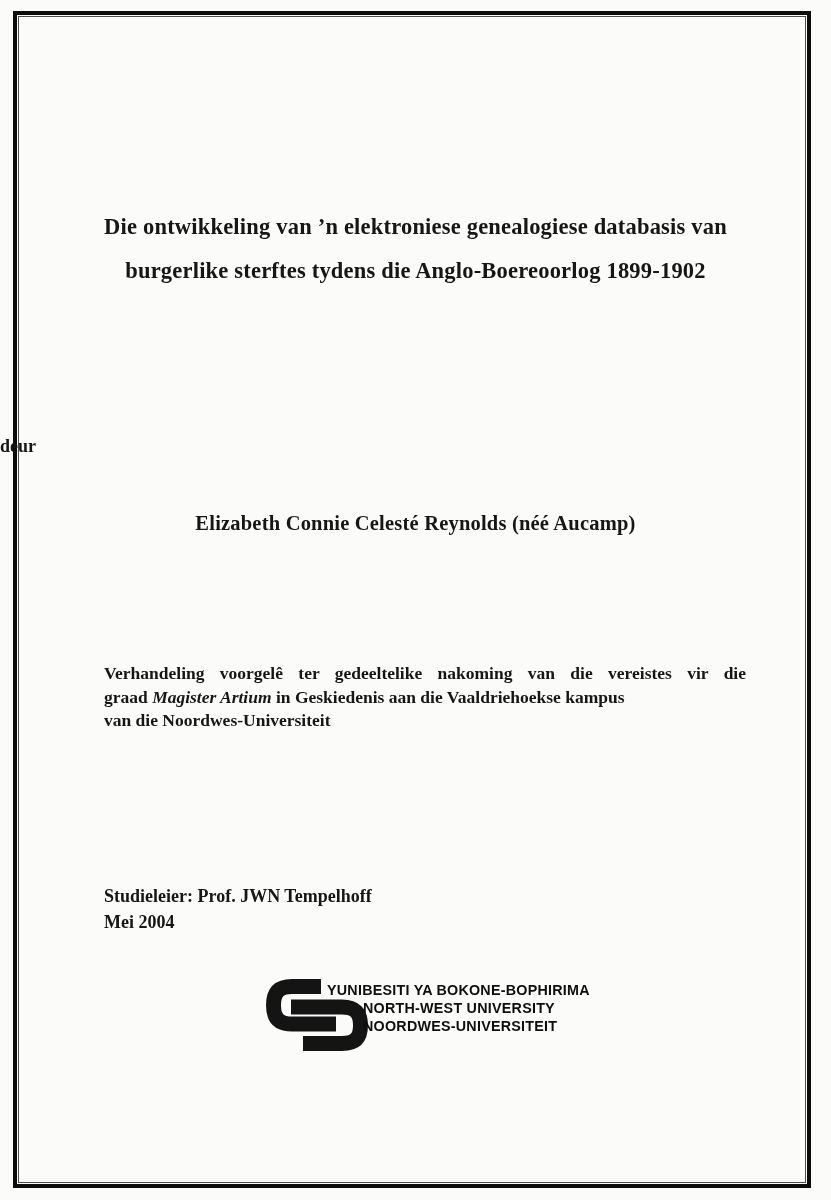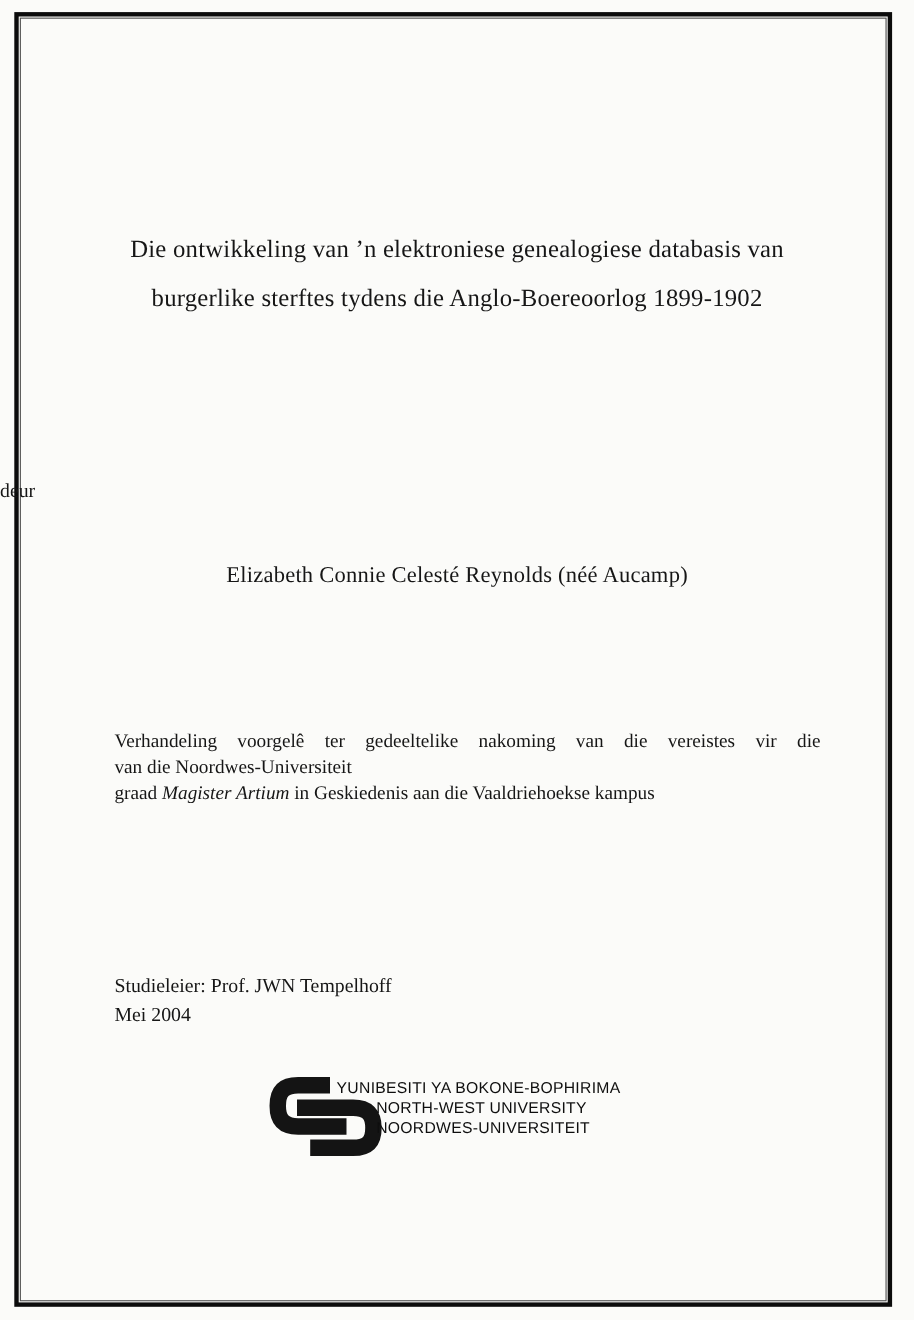--- a/index.html
+++ b/index.html
@@ -5,20 +5,21 @@
   html, body { margin: 0; padding: 0; background: #e8e8e8; }
   .page {
     position: relative;
     width: 831px;
     height: 1200px;
     margin: 0 auto;
     background: #fbfbf9;
     color: #161616;
     font-family: "Liberation Serif", serif;
     overflow: hidden;
+    font-weight: bold;
   }
   
   .frame-outer {
     position: absolute;
     left: 13px; top: 11px;
     width: 798px; height: 1177px;
     box-sizing: border-box;
     border: 4px solid #0c0c0c;
   }
   .frame-inner {
@@ -59,21 +60,21 @@
     text-align-last: justify;
   }
   .details-block {
     position: absolute;
     left: 104px; top: 884px;
     font-size: 18px;
     line-height: 25.5px;
   }
   .logo-block {
     position: absolute;
-    left: 244px; top: 977px;
+    left: 265px; top: 977px;
     width: 330px; height: 80px;
   }
   .logo-mark {
     position: absolute;
     left: 0; top: 0;
   }
   .logo-text {
     position: absolute;
     left: 62px; top: 5px;
     font-family: "Liberation Sans", sans-serif;
@@ -99,22 +100,22 @@
     <div>Die ontwikkeling van ’n elektroniese genealogiese databasis van</div>
     <div>burgerlike sterftes tydens die Anglo-Boereoorlog 1899-1902</div>
   </div>
 
   <div class="byline-prep">deur</div>
 
   <div class="author-line">Elizabeth Connie Celesté Reynolds (néé Aucamp)</div>
 
   <div class="submission-block">
     <div class="justified-line">Verhandeling voorgelê ter gedeeltelike nakoming van die vereistes vir die</div>
+    <div><span>graad </span><i class="degree">Magister Artium</i><span> in Geskiedenis aan die Vaaldriehoekse kampus</span></div>
     <div>van die Noordwes-Universiteit</div>
-    <div><span>graad </span><i class="degree">Magister Artium</i><span> in Geskiedenis aan die Vaaldriehoekse kampus</span></div>
   </div>
 
   <div class="details-block">
     <div>Studieleier: Prof. JWN Tempelhoff</div>
     <div>Mei 2004</div>
   </div>
 
   <div class="logo-block">
     <svg class="logo-mark" width="104" height="75" viewBox="0 0 104 75" aria-hidden="true">
 

